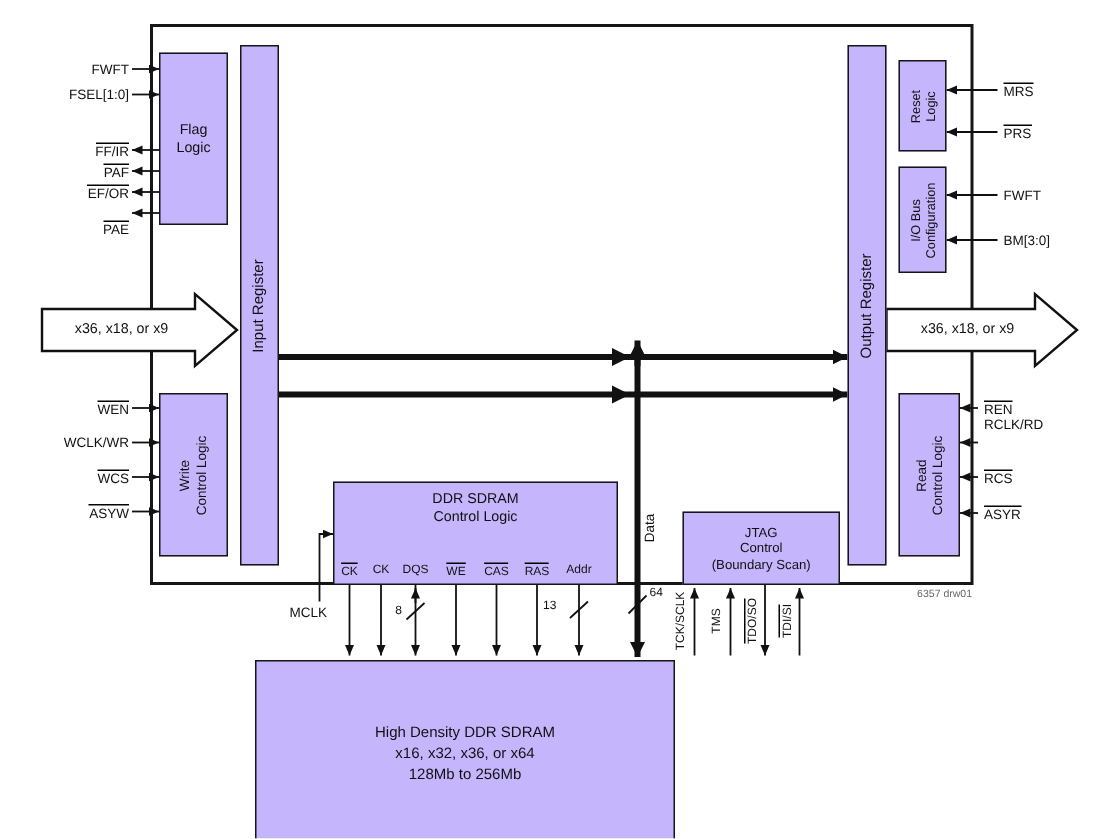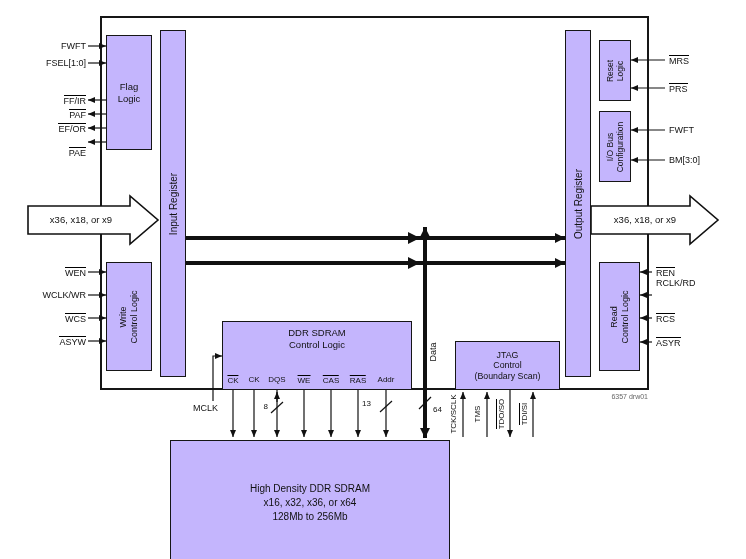--- a/index.html
+++ b/index.html
@@ -206,17 +206,17 @@
 
   <div class="rpin" style="left:408px;top:347px;font-size:9px"><span>Data</span></div>
 
   <div class="rpin" style="left:429px;top:409px"><span>TCK/SCLK</span></div>
   <div class="rpin" style="left:453px;top:409px"><span>TMS</span></div>
   <div class="rpin" style="left:476px;top:409px"><span class="ov">TDO/SO</span></div>
   <div class="rpin" style="left:499px;top:409px"><span class="ov">TDI/SI</span></div>
 
   <div class="bw" style="left:256px;top:402px;width:12px;text-align:right">8</div>
   <div class="bw" style="left:362px;top:399px;width:15px;">13</div>
-  <div class="bw" style="left:433px;top:405px">64</div>
+  <div class="bw" style="left:433px;top:390px">64</div>
 
   <div class="note" style="left:596px;top:393px;width:52px;text-align:right">6357 drw01</div>
 
 </div>
 
 </body></html>

